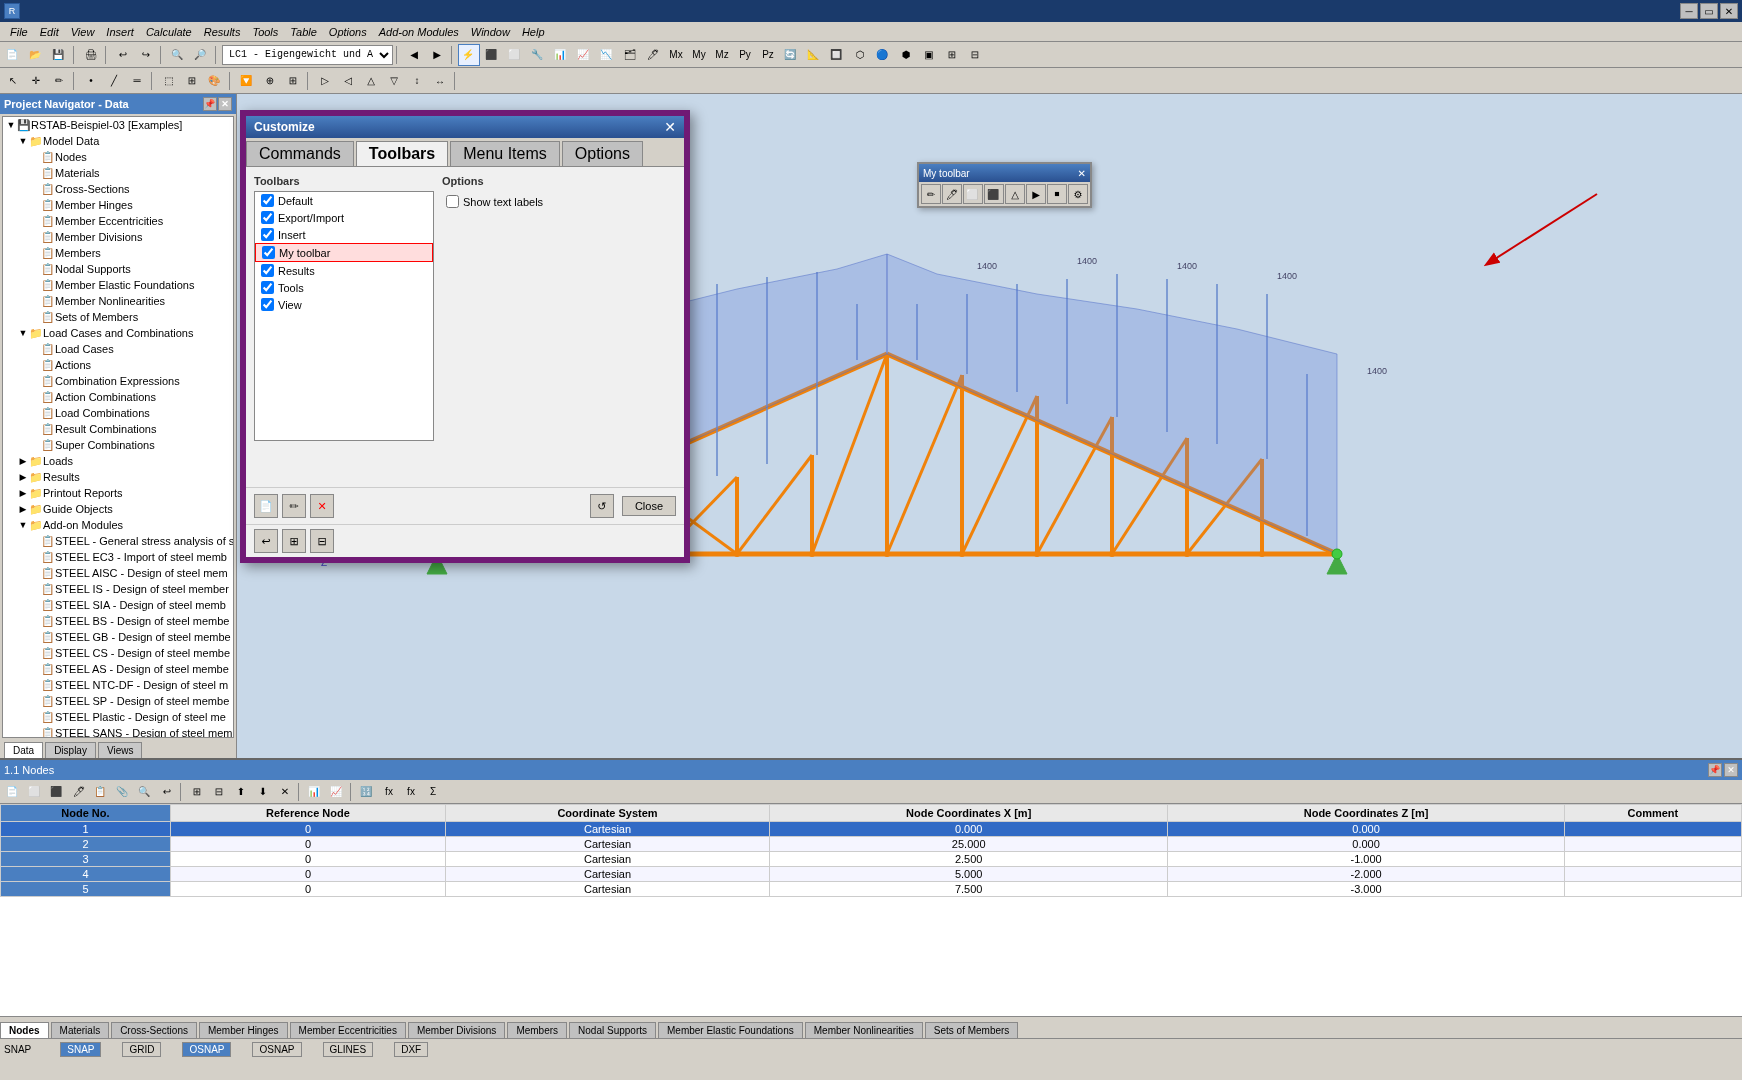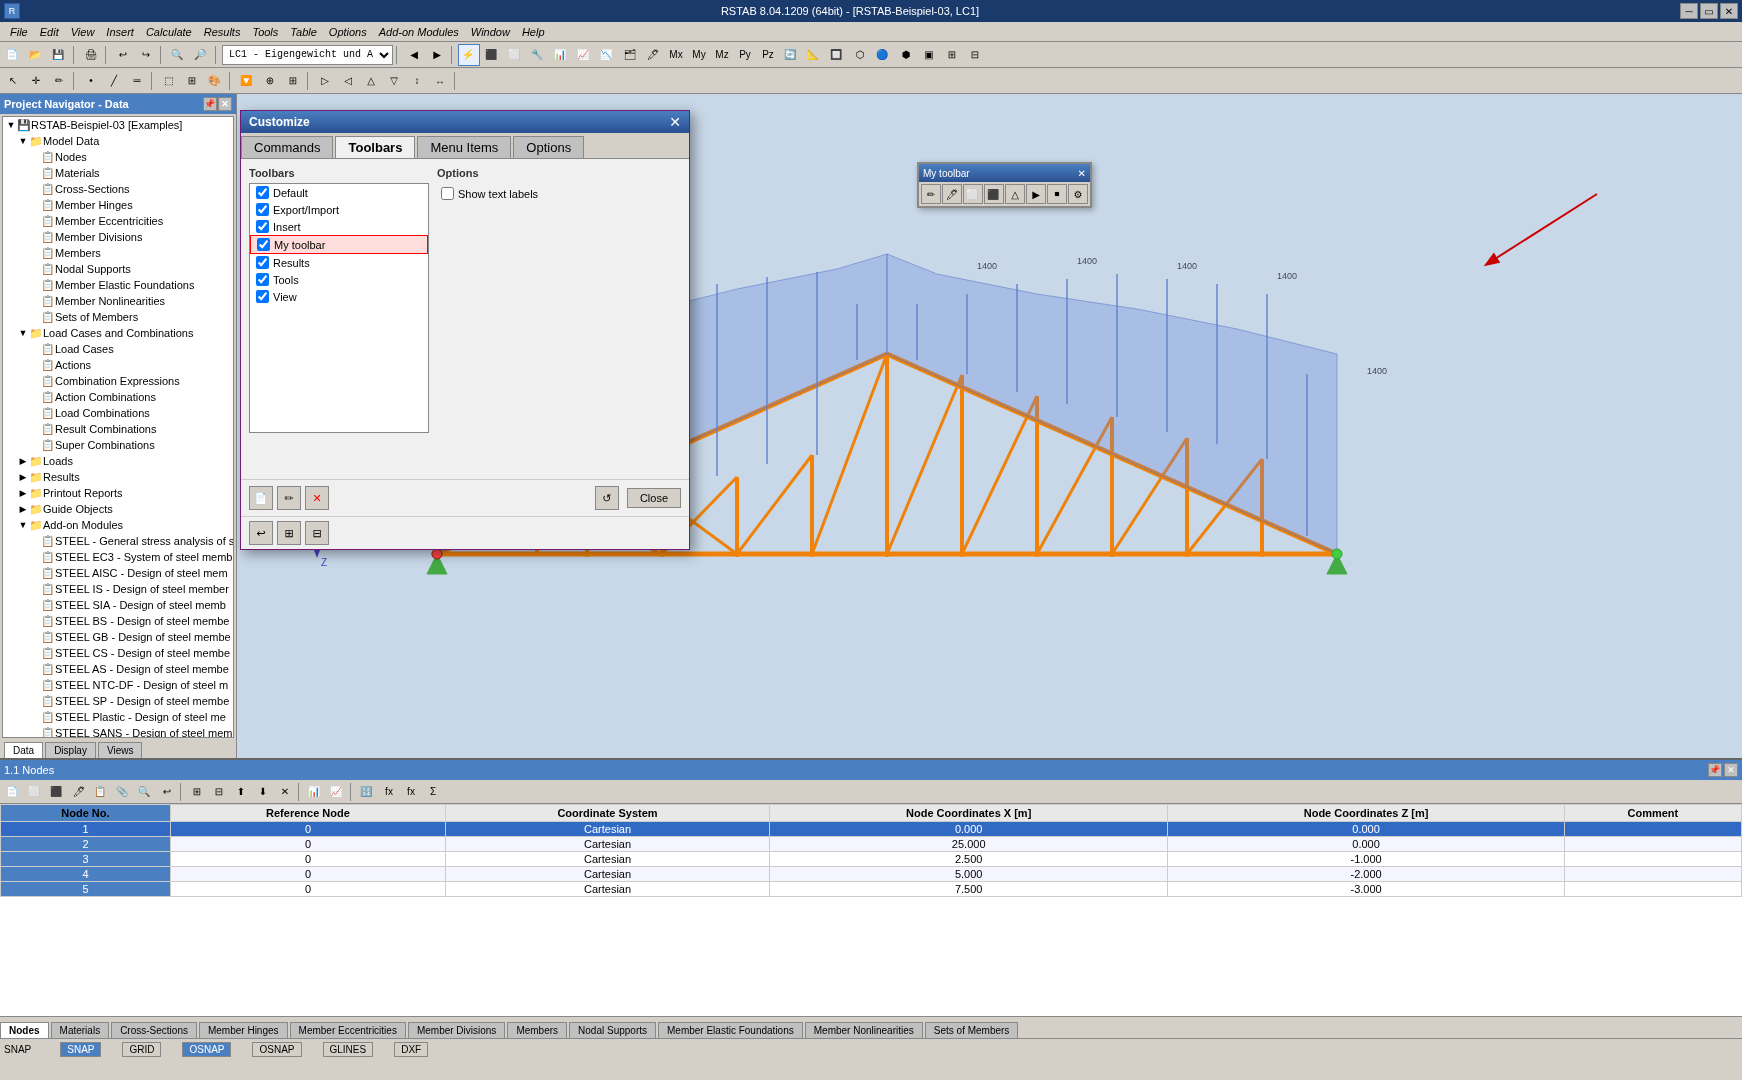--- a/index.html
+++ b/index.html
@@ -52,25 +52,25 @@
     
     
     .tab-bar { background: #d4d0c8; height: 22px; display: flex; align-items: flex-end; border-top: 1px solid #888; overflow-x: auto; }
     .tab { padding: 2px 8px; border: 1px solid #888; border-bottom: none; background: #c0c0c0; margin-right: 2px; cursor: pointer; font-size: 10px; white-space: nowrap; }
     .tab.active { background: white; font-weight: bold; }
     
     
     .status-bar { background: #d4d0c8; height: 22px; display: flex; align-items: center; padding: 0 4px; border-top: 1px solid #888; gap: 21px; }
     .status-btn { padding: 1px 6px; border: 1px solid #888; background: #d4d0c8; font-size: 10px; cursor: pointer; }
     .status-btn.active { background: #4a7fc1; color: white; }
-    .dialog { background: #f0f0f0; border: 1px solid #701a75; box-shadow: 4px 4px 12px rgba(0,0,0,0.4); width: 450px; pointer-events: all; position: absolute; top: 110px; left: 240px; }
+    .dialog { background: #f0f0f0; border: 6px solid #701a75; box-shadow: 4px 4px 12px rgba(0,0,0,0.4); width: 450px; pointer-events: all; position: absolute; top: 110px; left: 240px; }
     .dialog-title { background: linear-gradient(180deg, #4a7fc1, #2a5090); color: white; height: 22px; display: flex; align-items: center; justify-content: space-between; padding: 0 8px; font-size: 12px; font-weight: bold; }
     .dialog-close { background: none; border: none; color: white; cursor: pointer; font-size: 14px; }
     .dialog-tabs { display: flex; background: #d4d0c8; border-bottom: 1px solid #888; }
-    .dialog-tab { padding: 3px 12px; border: 1px solid #888; border-bottom: none; margin-right: 2px; cursor: pointer; font-size: 13px; background: #c0c0c0; margin-top: 3px; }
+    .dialog-tab { padding: 3px 12px; border: 1px solid #888; border-bottom: none; margin-right: 2px; cursor: pointer; font-size: 16px; background: #c0c0c0; margin-top: 3px; }
     .dialog-tab.active { background: #f0f0f0; font-weight: bold; }
     .dialog-body { display: flex; padding: 8px; gap: 8px; min-height: 320px; }
     .dialog-list-panel { flex: 0 0 180px; }
     .dialog-options-panel { flex: 1; }
     .dialog-list-label { font-size: 11px; font-weight: bold; margin-bottom: 4px; color: #333; }
     .dialog-list { background: white; border: 1px solid #888; height: 250px; overflow-y: auto; }
     .dialog-list-item { padding: 2px 6px; font-size: 11px; cursor: pointer; display: flex; align-items: center; gap: 4px; }
     .dialog-list-item.highlighted { background: #ffdddd; border: 1px solid red; }
     .checkbox-item { display: flex; align-items: center; gap: 4px; }
     .dialog-footer { display: flex; justify-content: space-between; align-items: center; padding: 6px 8px; border-top: 1px solid #ccc; }
@@ -93,21 +93,20 @@
     
     .nav-bottom-tabs { display: flex; background: #d4d0c8; padding: 2px 4px 0; }
     .nav-bottom-tab { padding: 2px 8px; font-size: 10px; cursor: pointer; border: 1px solid #888; background: #c8c8c8; margin-right: 2px; border-bottom: none; }
     .nav-bottom-tab.active { background: white; }
   </style>
 </head>
 <body>
 
 <div class="title-bar">
   <div class="app-icon">R</div>
-  <span class="title-bar-title">RSTAB 8.04.1209 (64bit) - [RSTAB-Beispiel-03, LC1]</span>
   <div class="title-bar-controls">
     <div class="title-bar-btn">─</div>
     <div class="title-bar-btn">▭</div>
     <div class="title-bar-btn">✕</div>
   </div>
 </div>
 
 <div class="menu-bar">
 <div class="menu-item">File</div>
     <div class="menu-item">Edit</div>
@@ -383,21 +382,21 @@
           <span class="tree-indent"></span>
           <span class="tree-indent"></span>
           <span class="tree-icon item-icon">📋</span>
           <span class="tree-label">STEEL - General stress analysis of s</span>
         </div>
         <div class="tree-item">
           <span class="tree-indent"></span>
           <span class="tree-indent"></span>
           <span class="tree-indent"></span>
           <span class="tree-icon item-icon">📋</span>
-          <span class="tree-label">STEEL EC3 - System of steel memb</span>
+          <span class="tree-label">STEEL EC3 - Import of steel memb</span>
         </div>
         <div class="tree-item">
           <span class="tree-indent"></span>
           <span class="tree-indent"></span>
           <span class="tree-indent"></span>
           <span class="tree-icon item-icon">📋</span>
           <span class="tree-label">STEEL AISC - Design of steel mem</span>
         </div>
         <div class="tree-item">
           <span class="tree-indent"></span>

